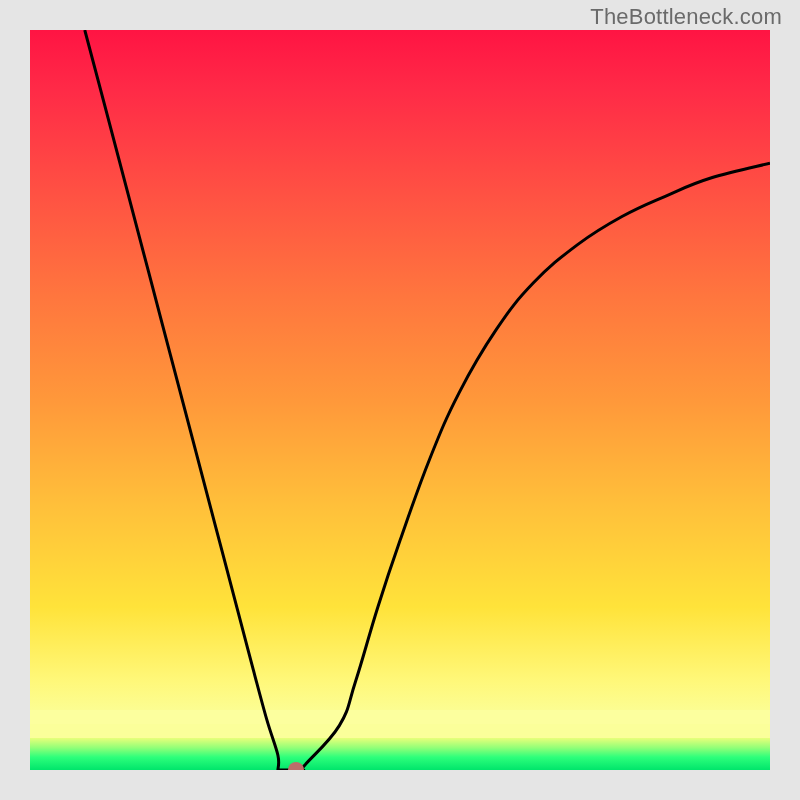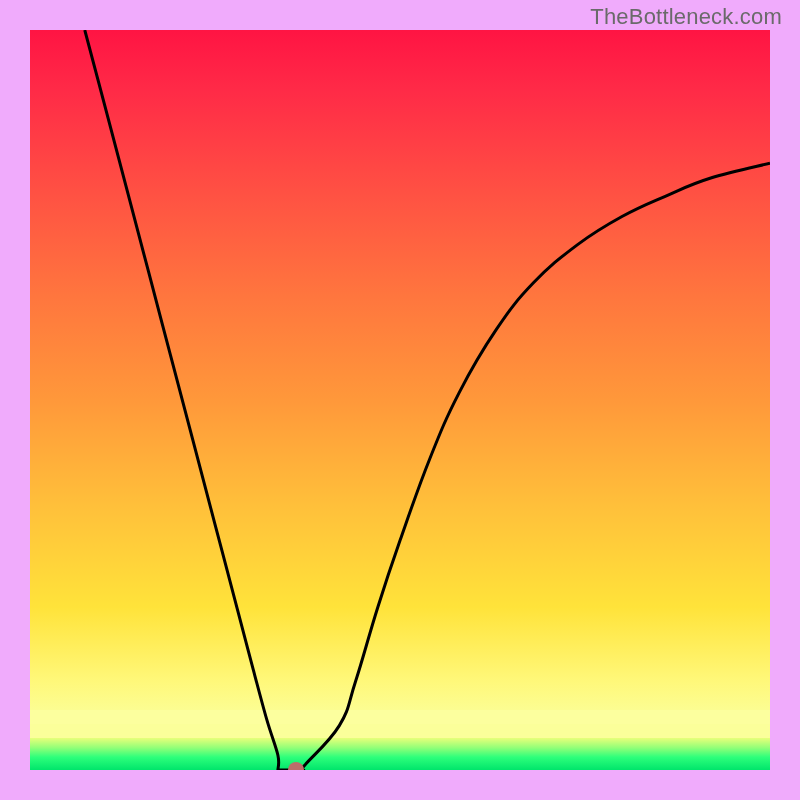--- a/index.html
+++ b/index.html
@@ -7,21 +7,21 @@
     padding: 0;
     width: 800px;
     height: 800px;
     background: #000;
     font-family: Arial, Helvetica, sans-serif;
   }
   .frame {
     position: relative;
     width: 800px;
     height: 800px;
-    background: #f0abfc;
+    background: #e5e5e5;
   }
   .watermark {
     position: absolute;
     top: 4px;
     right: 18px;
     color: #6a6a6a;
     font-size: 22px;
     font-weight: 500;
     letter-spacing: 0.2px;
     z-index: 5;

